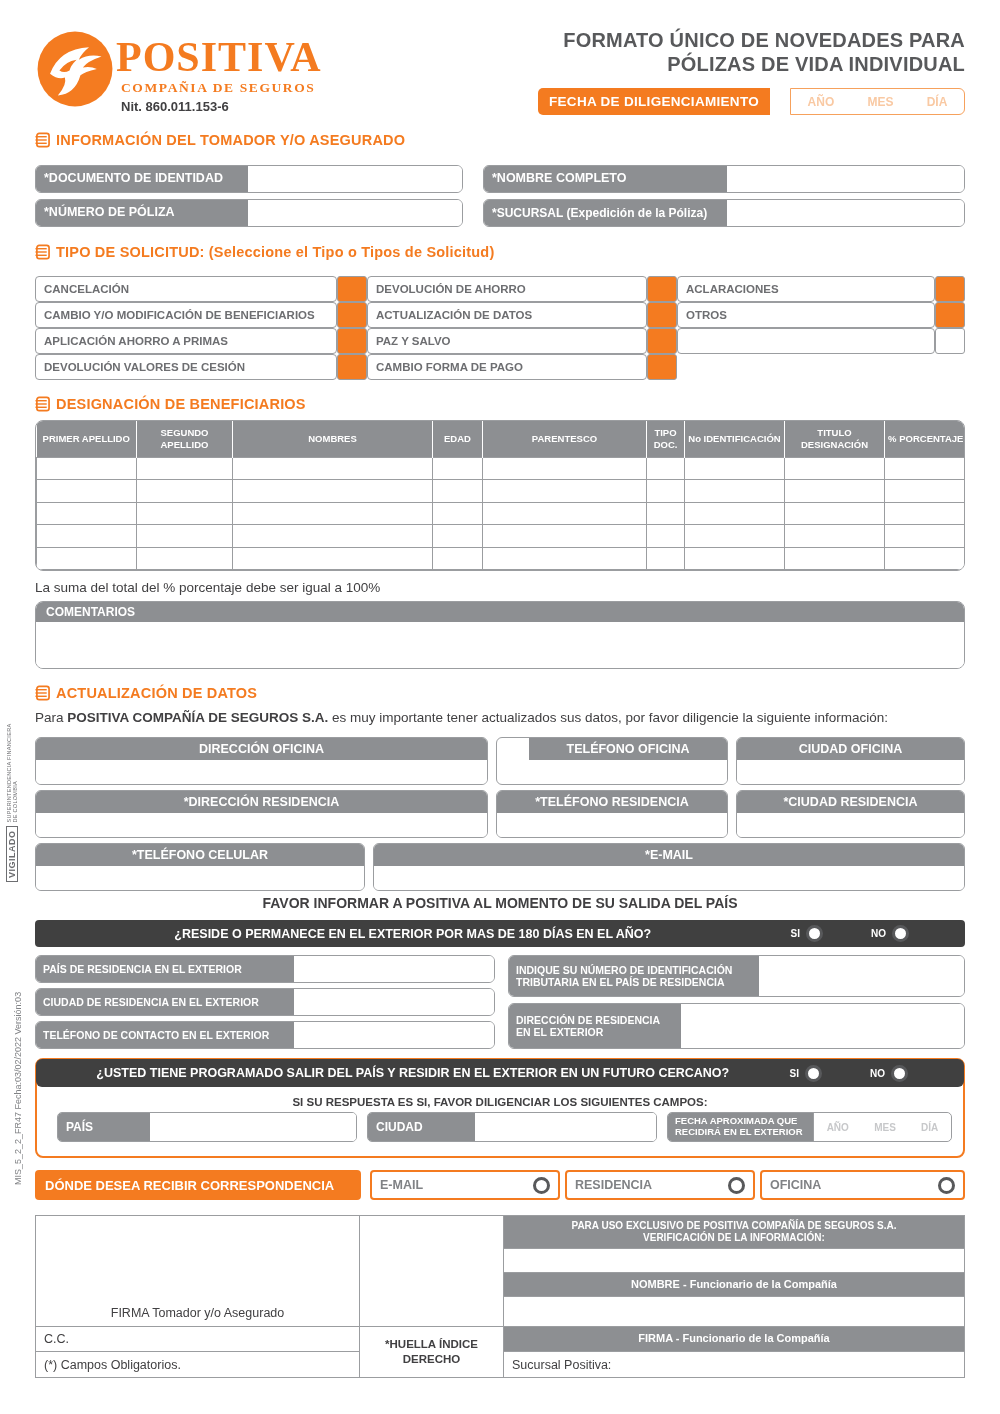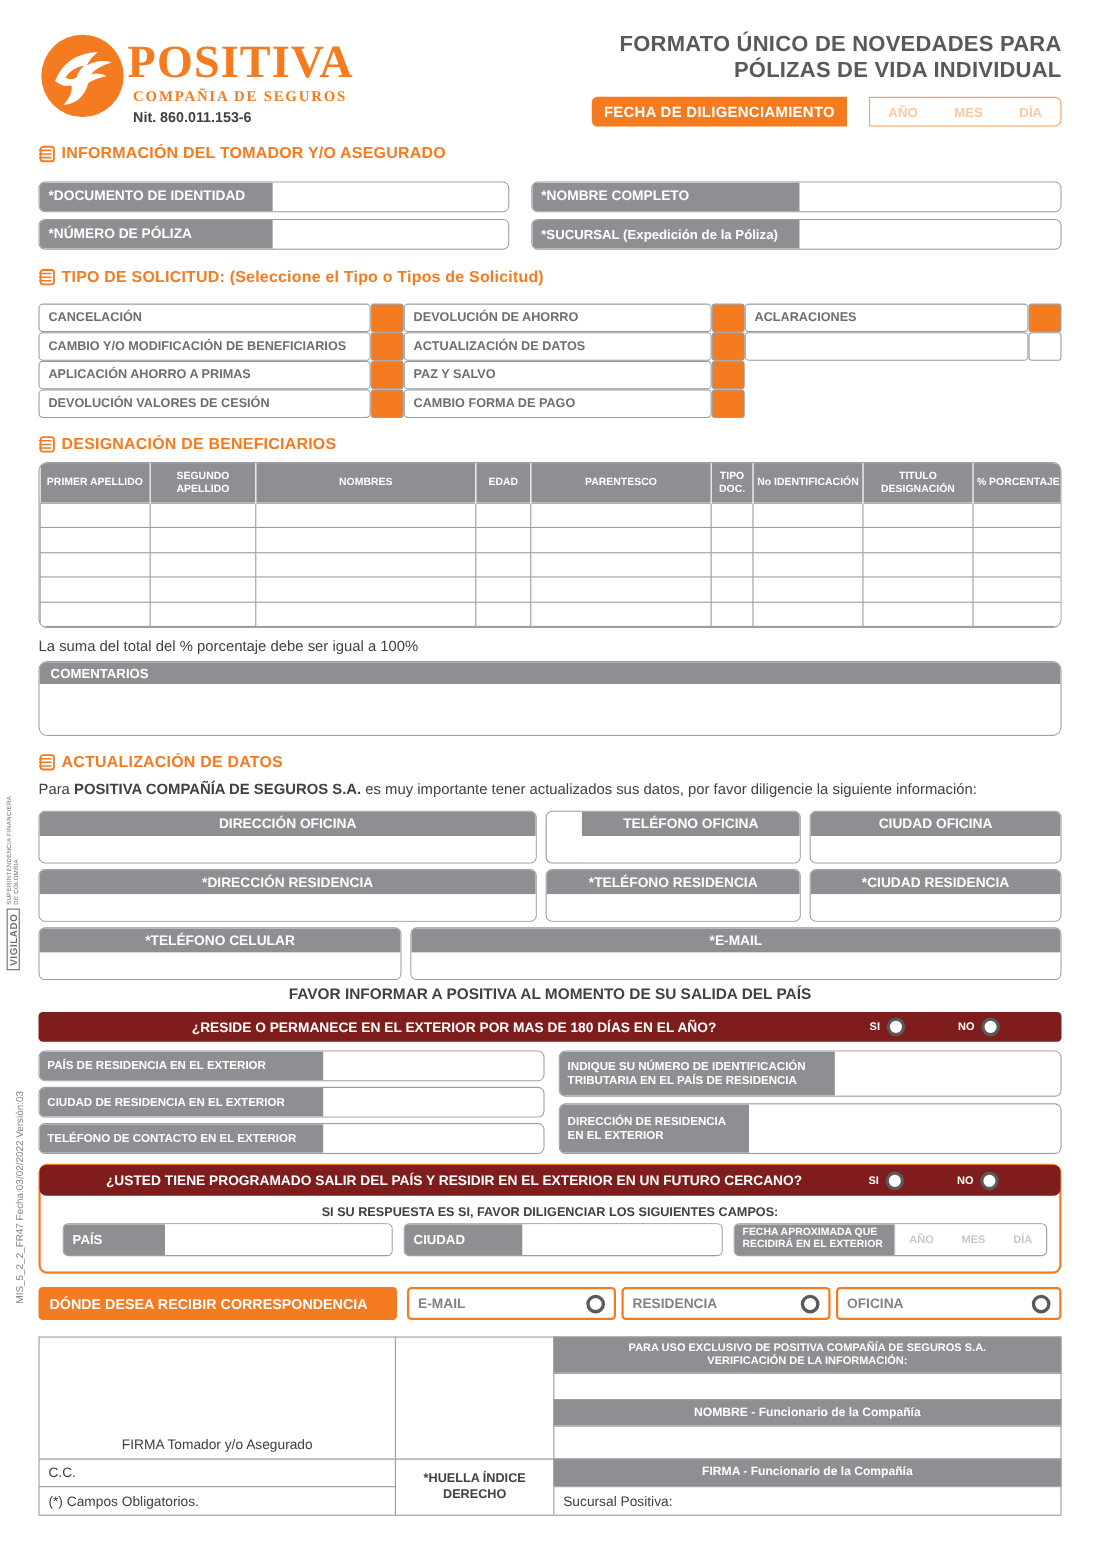--- a/index.html
+++ b/index.html
@@ -53,21 +53,21 @@
 
   .comentarios { position:absolute; left:35px; top:601px; width:930px; height:68px; border:1.5px solid #9b9da0; border-radius:8px; overflow:hidden; display:flex; flex-direction:column; }
   .comentarios .clbl { background:#8d8f92; color:#fff; font-weight:bold; font-size:12px; padding:3px 10px; }
   .comentarios .cbody { flex:1; background:#fff; }
 
   .intro-text { position:absolute; left:35px; top:710px; width:930px; font-size:13.5px; color:#414042; }
 
   .center-bold { position:absolute; left:35px; top:895px; width:930px; text-align:center; font-size:14px; font-weight:bold; color:#414042; }
 
   
-  .qbar { background:#7f1d1d; border-radius:4px; color:#fff; font-weight:bold; display:flex; align-items:center; }
+  .qbar { background:#404040; border-radius:4px; color:#fff; font-weight:bold; display:flex; align-items:center; }
   .qbar .qtext { flex:1; text-align:center; font-size:12.5px; }
   .qbar .yn { font-size:10px; margin-right:6px; }
   .radio { width:17px; height:17px; border-radius:50%; background:#fff; border:3px solid #58595b; flex-shrink:0; }
   .qbar .radio { margin-right:48px; }
   .qbar .radio:last-child { margin-right:56px; }
 
   .bar1 { position:absolute; left:35px; top:920px; width:930px; height:27px; }
 
   
   .slbl { background:#8d8f92; color:#fff; font-weight:bold; font-size:10.5px; display:flex; align-items:center; padding:0 7px; flex-shrink:0; line-height:1.15; }
@@ -188,20 +188,24 @@
     <div class="sol-item">
         <div class="sol-label">PAZ Y SALVO</div>
         <div class="sol-chk"></div>
       </div>
     <div class="sol-item">
         <div class="sol-label">CAMBIO FORMA DE PAGO</div>
         <div class="sol-chk"></div>
       </div>
     <div class="sol-item">
         <div class="sol-label">ACLARACIONES</div>
+        <div class="sol-chk"></div>
+      </div>
+    <div class="sol-item">
+        <div class="sol-label">OTROS</div>
         <div class="sol-chk"></div>
       </div>
     <div class="sol-item">
         <div class="sol-label"></div>
         <div class="sol-chk empty"></div>
       </div>
   </div>
 
   <div class="sec-head" style="left:35px; top:396px;">
     <svg width="15" height="16" viewBox="0 0 16 16">

